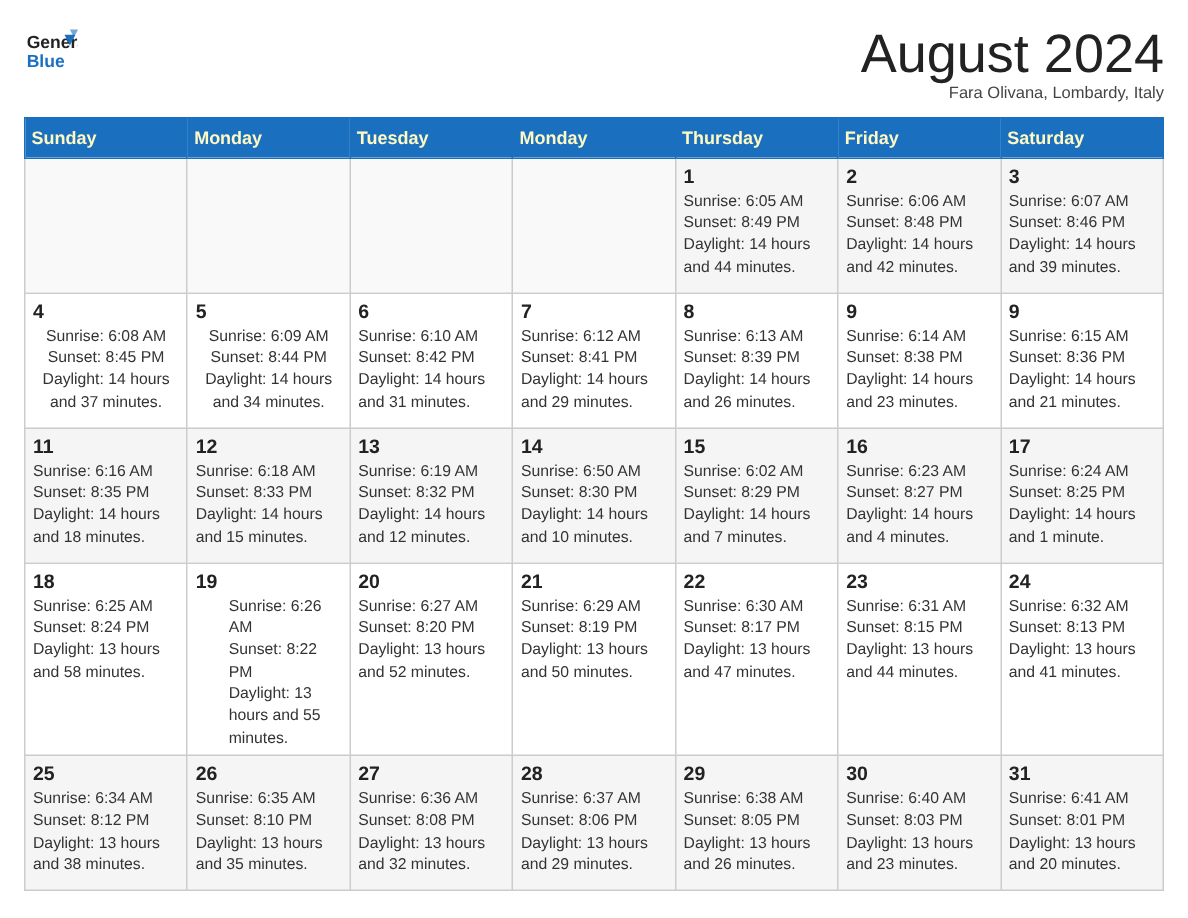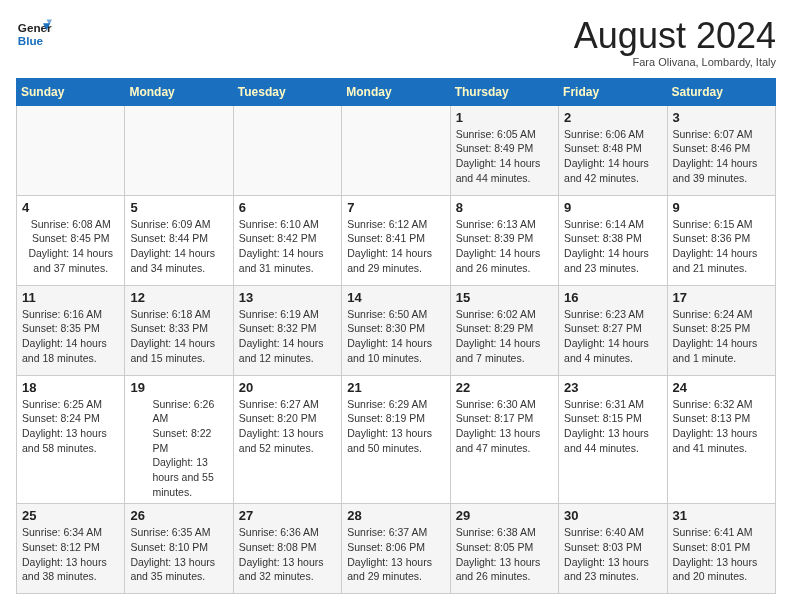--- a/index.html
+++ b/index.html
@@ -139,21 +139,21 @@
       </tr>
       <tr>
         <td>
           <span class="day-num">4</span>
           <div class="day-info" style="white-space: pre-line; text-align: center;">Sunrise: 6:08 AM
 Sunset: 8:45 PM
 Daylight: 14 hours and 37 minutes.</div>
         </td>
         <td>
           <span class="day-num">5</span>
-          <div class="day-info" style="white-space: pre-line;">Sunrise: 6:09 AM
+          <div class="day-info" style="white-space: pre-line; text-align: center;">Sunrise: 6:09 AM
 Sunset: 8:44 PM
 Daylight: 14 hours and 34 minutes.</div>
         </td>
         <td>
           <span class="day-num">6</span>
           <div class="day-info" style="white-space: pre-line;">Sunrise: 6:10 AM
 Sunset: 8:42 PM
 Daylight: 14 hours and 31 minutes.</div>
         </td>
         <td>

